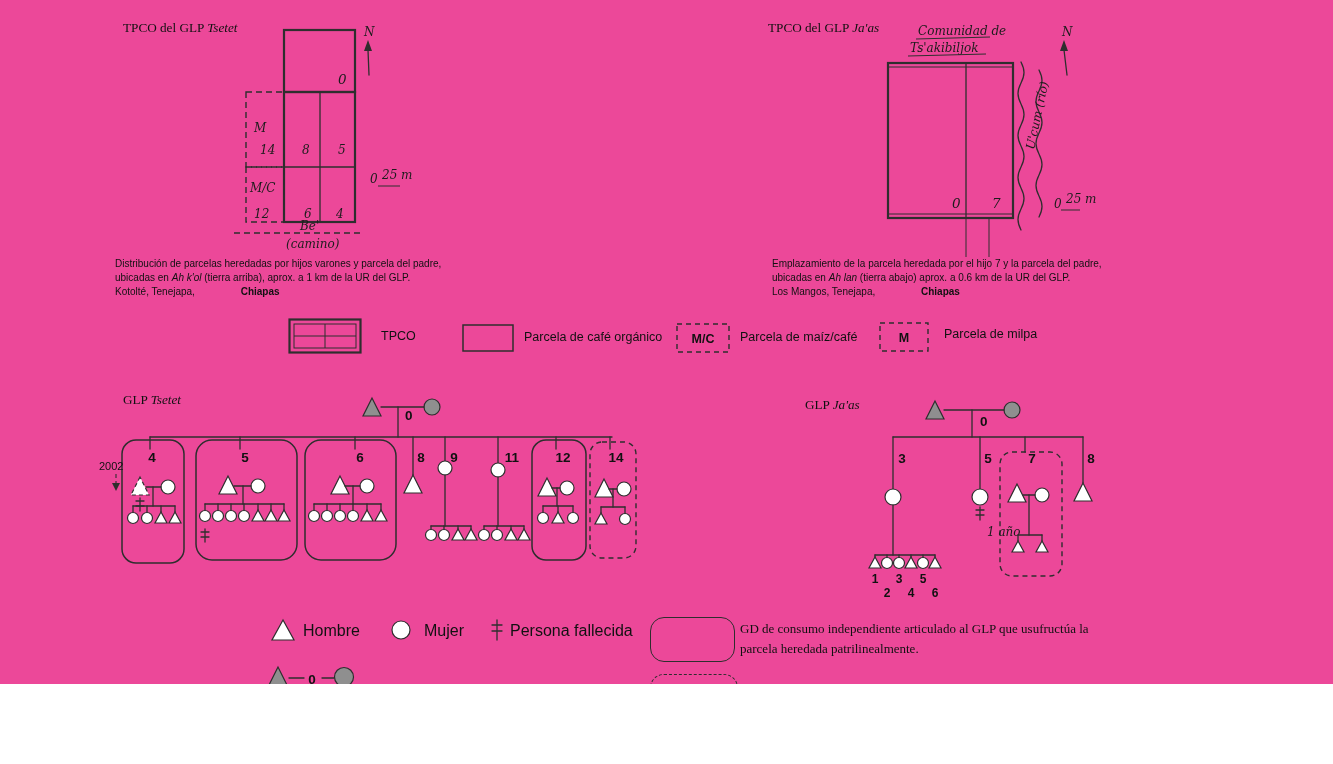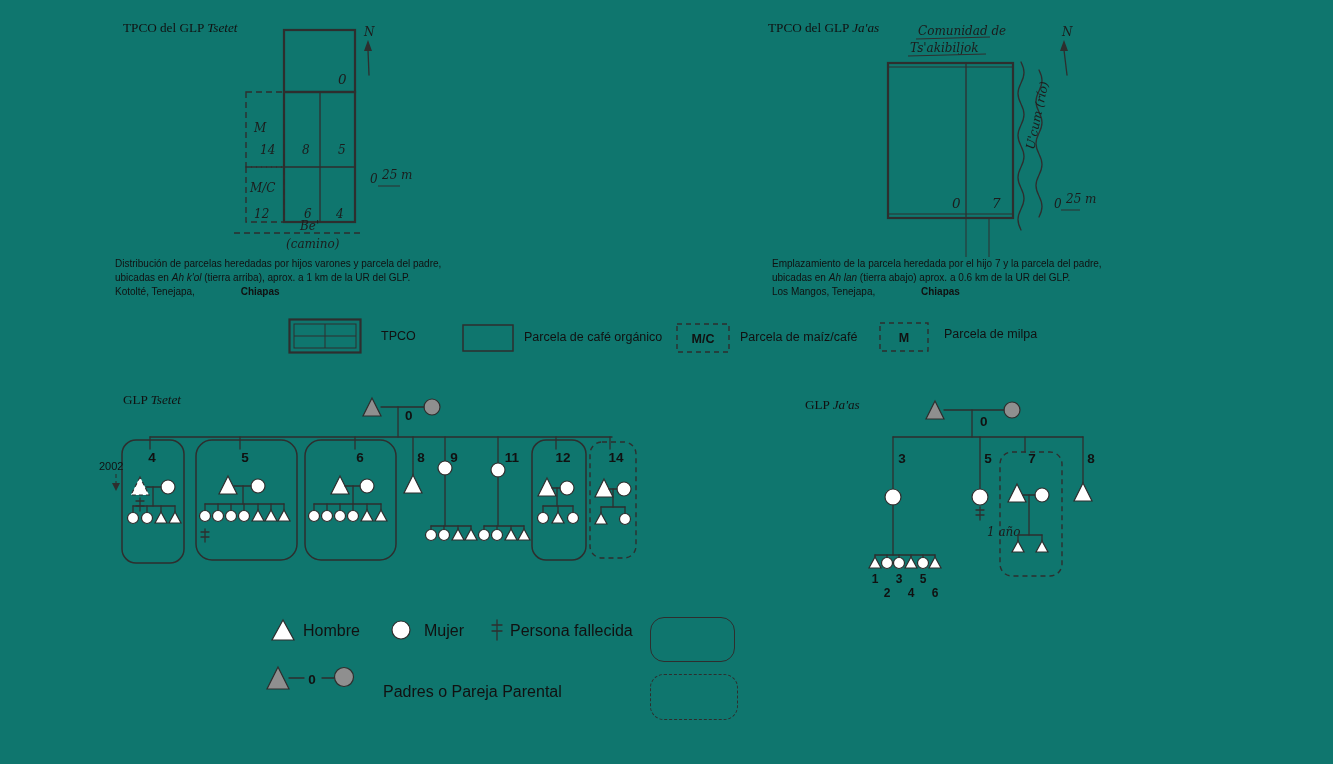--- a/index.html
+++ b/index.html
@@ -1,16 +1,16 @@
 <!DOCTYPE html>
 <html><head>
 <meta charset="utf-8">
 <style>
   html,body{margin:0;padding:0;background:#fff;}
-  .page{position:relative;width:1333px;height:764px;background:#0f766e;overflow:hidden;color:#111;}
+  .page{position:relative;width:1333px;height:684px;background:#ec4899;overflow:hidden;color:#111;}
   .abs{position:absolute;}
   .title{font-family:"Liberation Serif",serif;font-size:13.2px;white-space:nowrap;}
   .caption{font-family:Liberation Sans, sans-serif;font-size:10px;line-height:1.38;text-align:left;}
   .leglabel{font-family:"Liberation Sans",sans-serif;font-size:12.5px;white-space:nowrap;}
   .smlabel{font-family:"Liberation Sans",sans-serif;font-size:16px;white-space:nowrap;}
   .gdtext{font-family:"Liberation Serif",serif;font-size:13px;line-height:1.5;}
   .it{font-style:italic;}
   .bd{font-weight:bold;margin-left:43px;}
   svg{display:block;}
   .ink{stroke:#2e2e2e;stroke-width:1.3;fill:none;stroke-linecap:round;}
@@ -370,16 +370,17 @@
   <svg class="abs" style="left:264px;top:662px;" width="110" height="34" viewBox="0 0 110 34">
     <polygon points="14,5 3,27 25,27" class="symf"></polygon>
     <line x1="25" y1="16" x2="40" y2="16" class="ink"></line>
     <line x1="58" y1="16" x2="70" y2="16" class="ink"></line>
     <circle cx="80" cy="15" r="9.5" class="symf"></circle>
     <text x="48" y="22" text-anchor="middle" class="num" font-size="14">0</text>
   </svg>
   <div class="abs smlabel" style="left:383px;top:683px;">Padres o Pareja Parental</div>
 
   <div class="abs" style="left:650px;top:617px;width:83px;height:43px;border:1.6px solid #2e2e2e;border-radius:14px;"></div>
+  <div class="abs gdtext" style="left:740px;top:619px;width:362px;">GD de consumo independiente articulado al GLP que usufructúa la parcela heredada  patrilinealmente.</div>
 
   <div class="abs" style="left:650px;top:674px;width:86px;height:44px;border:1.6px dashed #2e2e2e;border-radius:14px;"></div>
 
 </div>
 
 </body></html>

